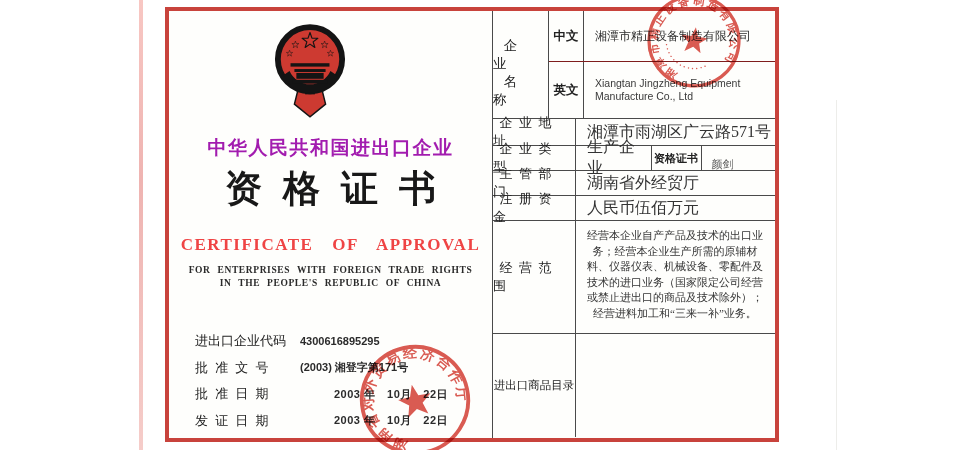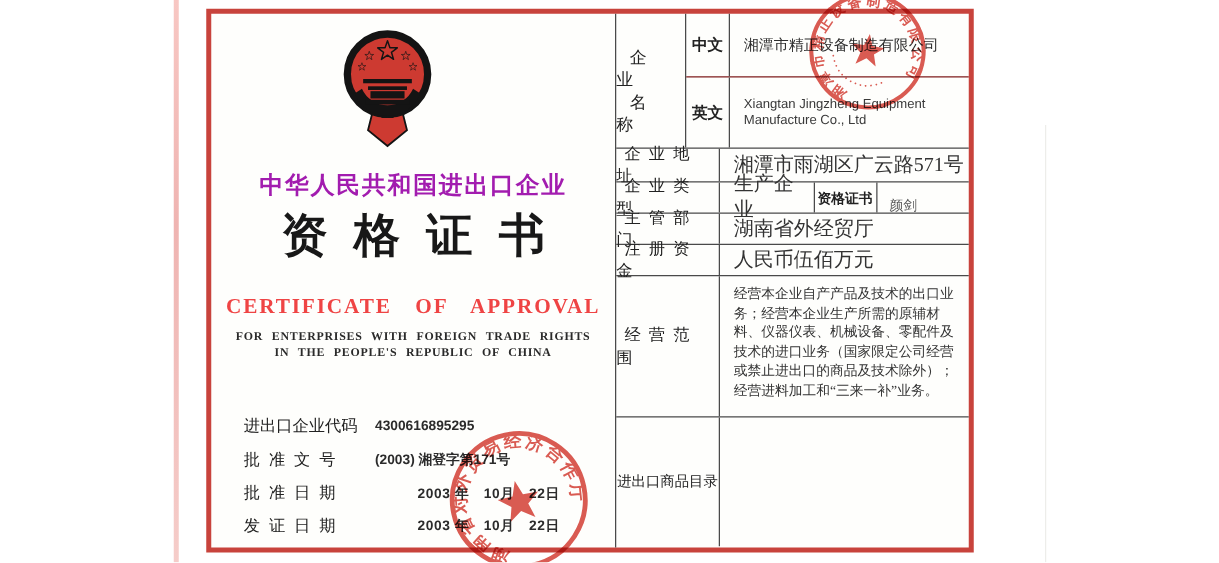--- a/index.html
+++ b/index.html
@@ -61,21 +61,21 @@
   .t-lab.nospace { letter-spacing:0; text-indent:0; font-size:11.5px; }
   .t-val { flex:1; display:flex; align-items:center; padding-left:11px;
            font-size:16px; color:#333; }
   .h27 { height:27px; } .h25 { height:25px; } .h113 { height:113px; } .h104 { height:104px; }
   .type-val { width:80px; border-right:1px solid #4a4a4a; }
   .legal-lab { width:50px; border-right:1px solid #4a4a4a; display:flex; align-items:center;
                justify-content:center; font-size:11px; font-weight:600; }
   .legal-val { flex:1; display:flex; align-items:center; padding-left:10px;
                font-size:11px; color:#555;margin-top:12px; }
   .scope-val { align-items:flex-start; padding:7px 12px 0 11px; line-height:15.5px;
-               font-size:11px; color:#333; display:block; }
+               font-size:11px; color:#333; display:block;text-align:center; }
 
   
   .stamp { position:absolute; mix-blend-mode:multiply; opacity:.88; pointer-events:none; }
   .stamp-gov { left:357px; top:342px; width:116px; height:116px; transform:rotate(-12deg); }
   .stamp-co  { left:645px; top:-8px;  width:98px;  height:98px;  transform:rotate(8deg); }
 </style>
 </head>
 <body>
 
 <div class="page">

